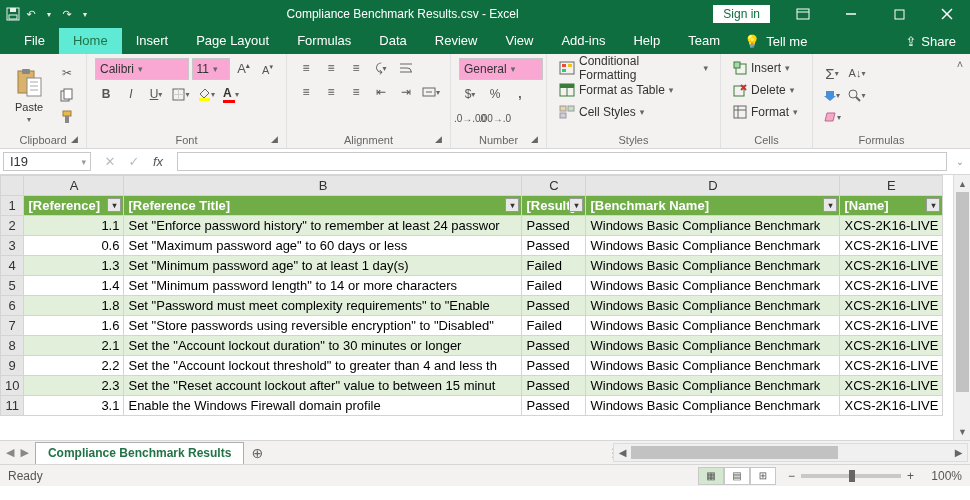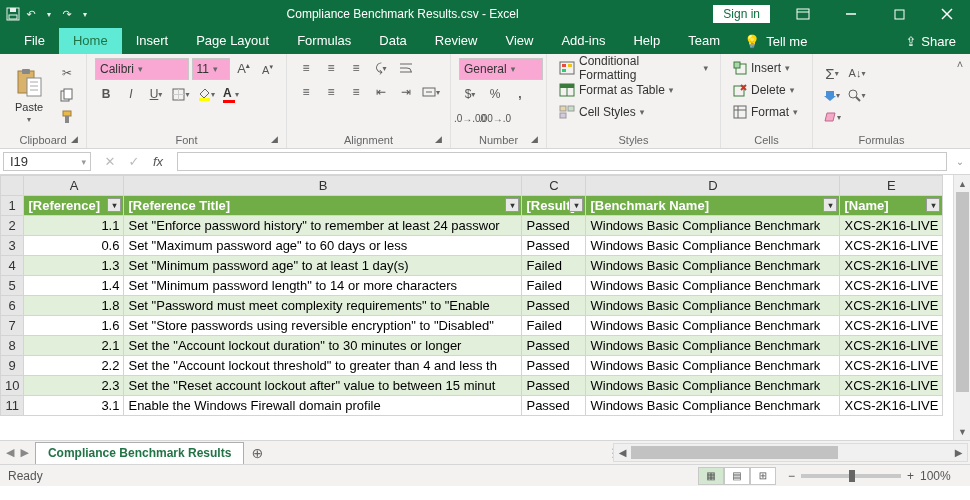--- a/index.html
+++ b/index.html
@@ -631,15 +631,15 @@
     <div class="viewbtn">
         <span>⊞</span>
       </div>
   </div>
   <div class="zoom">
     <span style="cursor:pointer">−</span>
     <div class="zslider">
         <div class="knob"></div>
       </div>
     <span style="cursor:pointer">+</span>
-    <span style="width:42px;text-align:left">100%</span>
+    <span style="width:42px;text-align:right">100%</span>
   </div>
 </div>
 
 </body></html>

